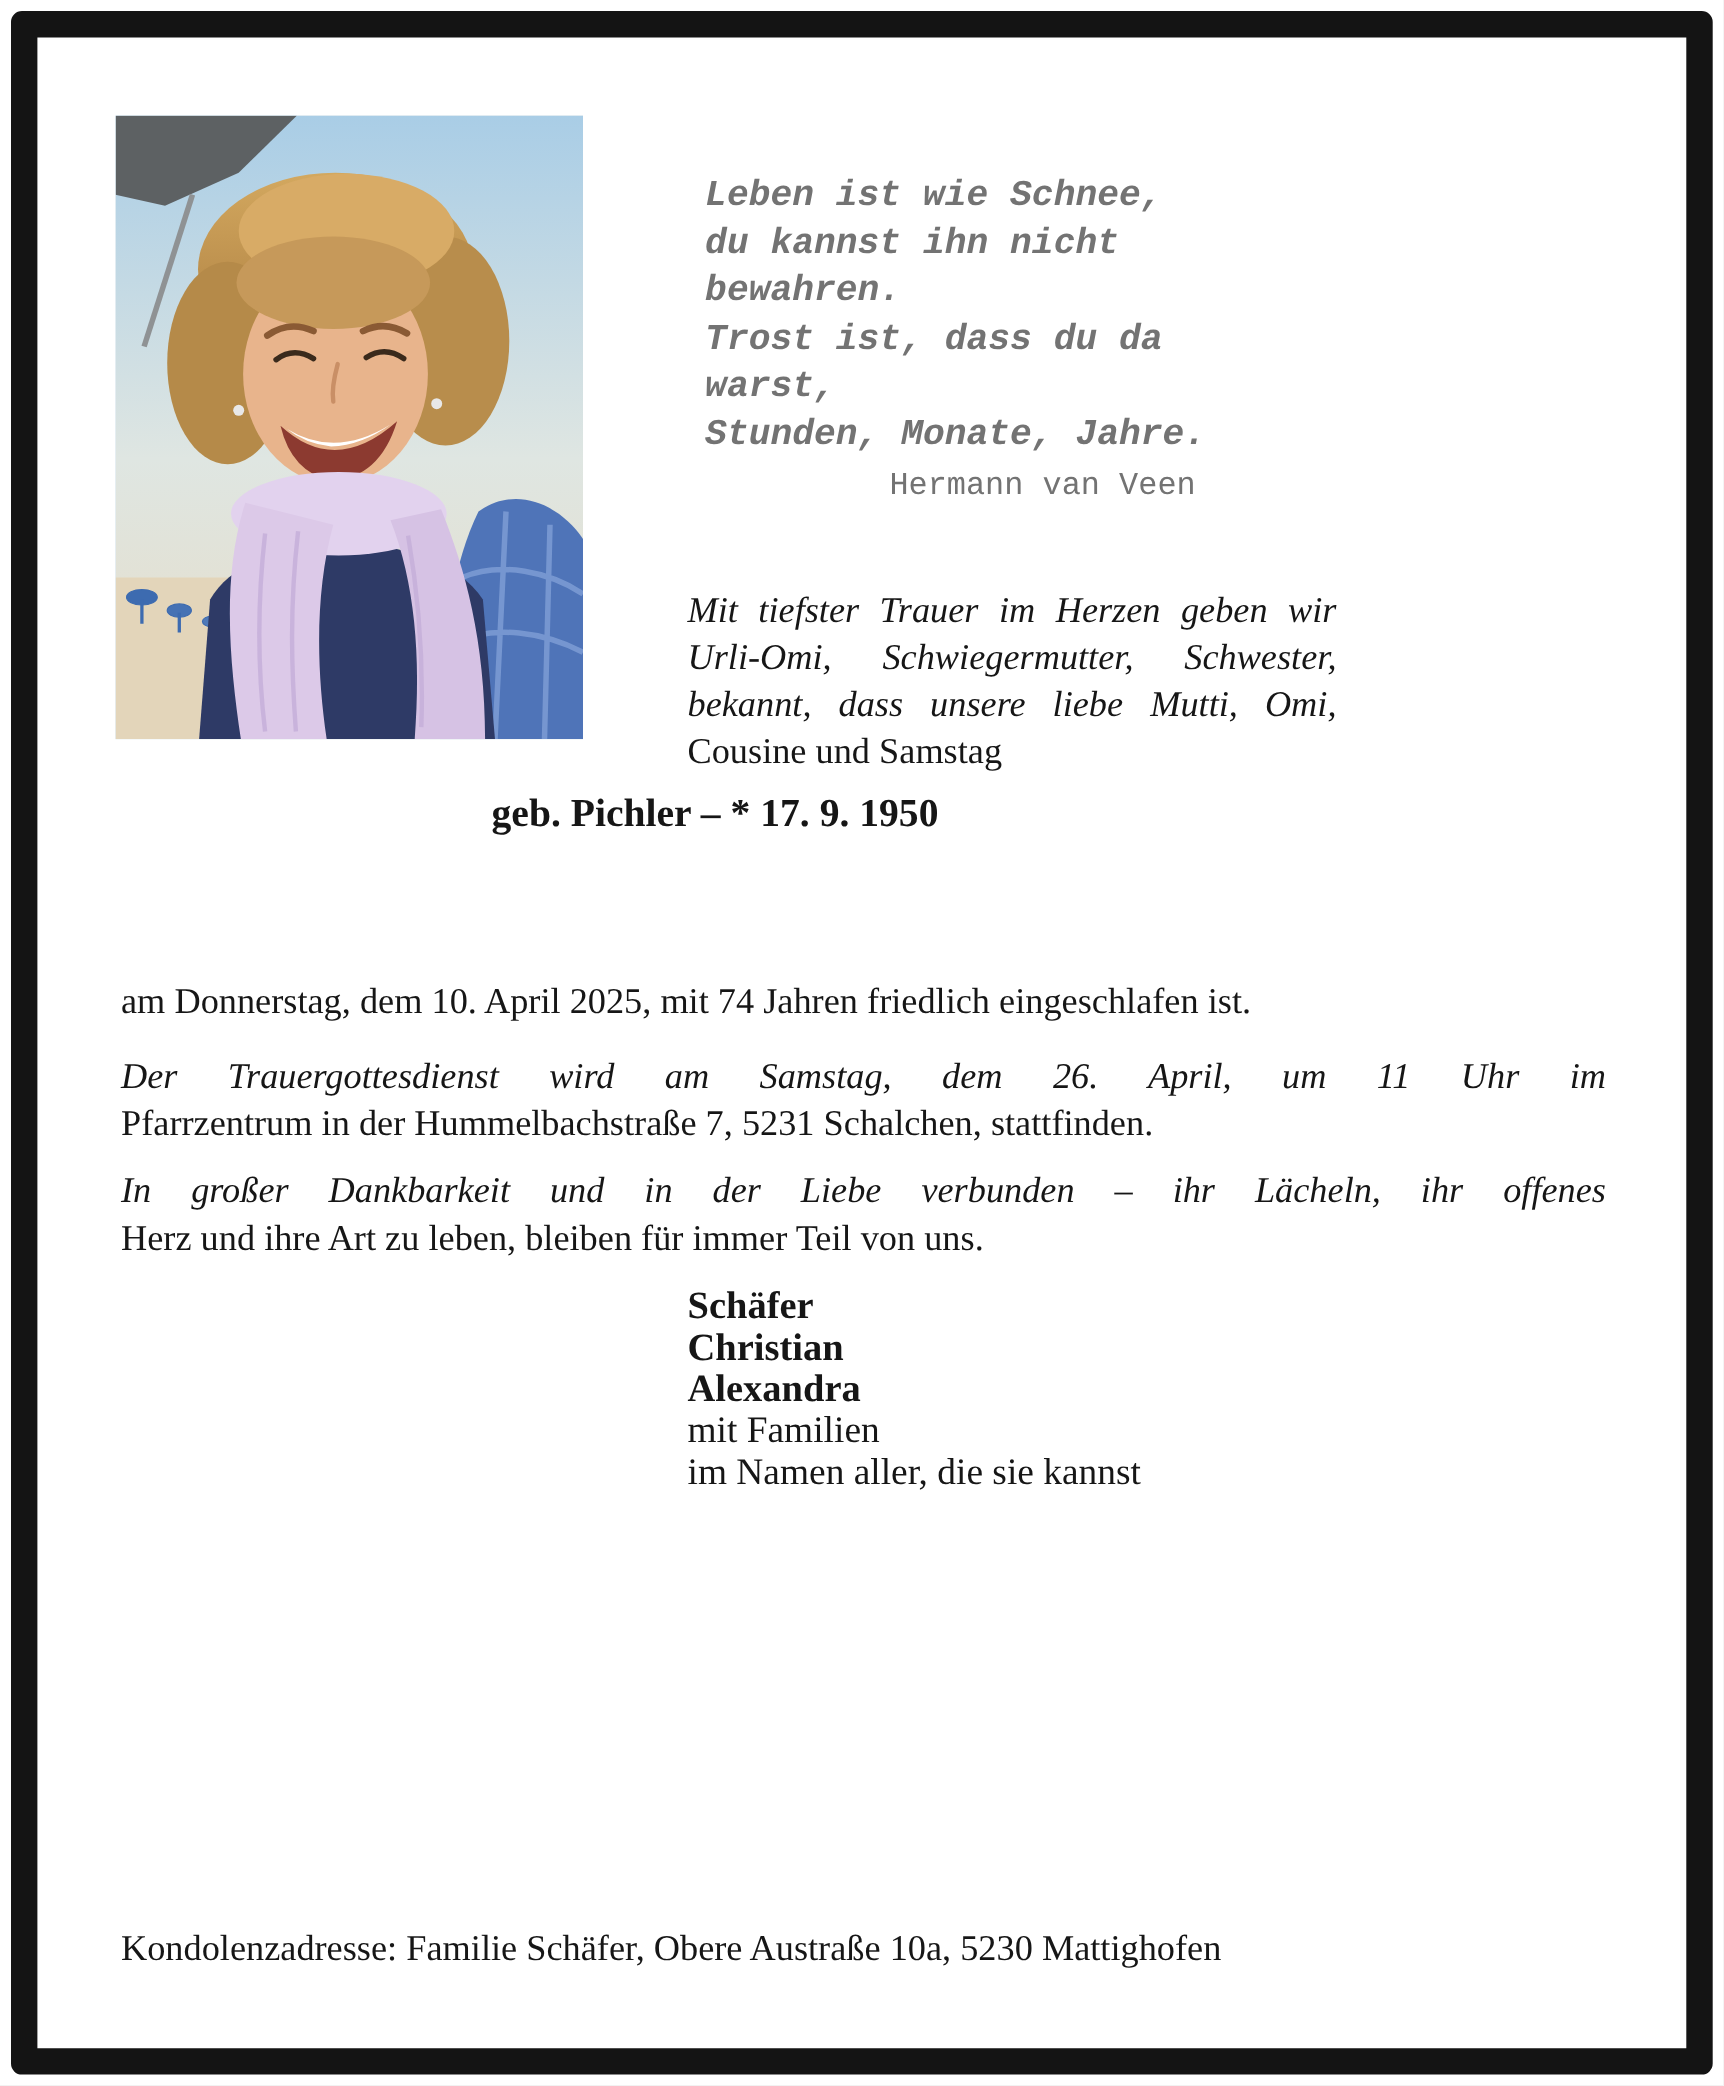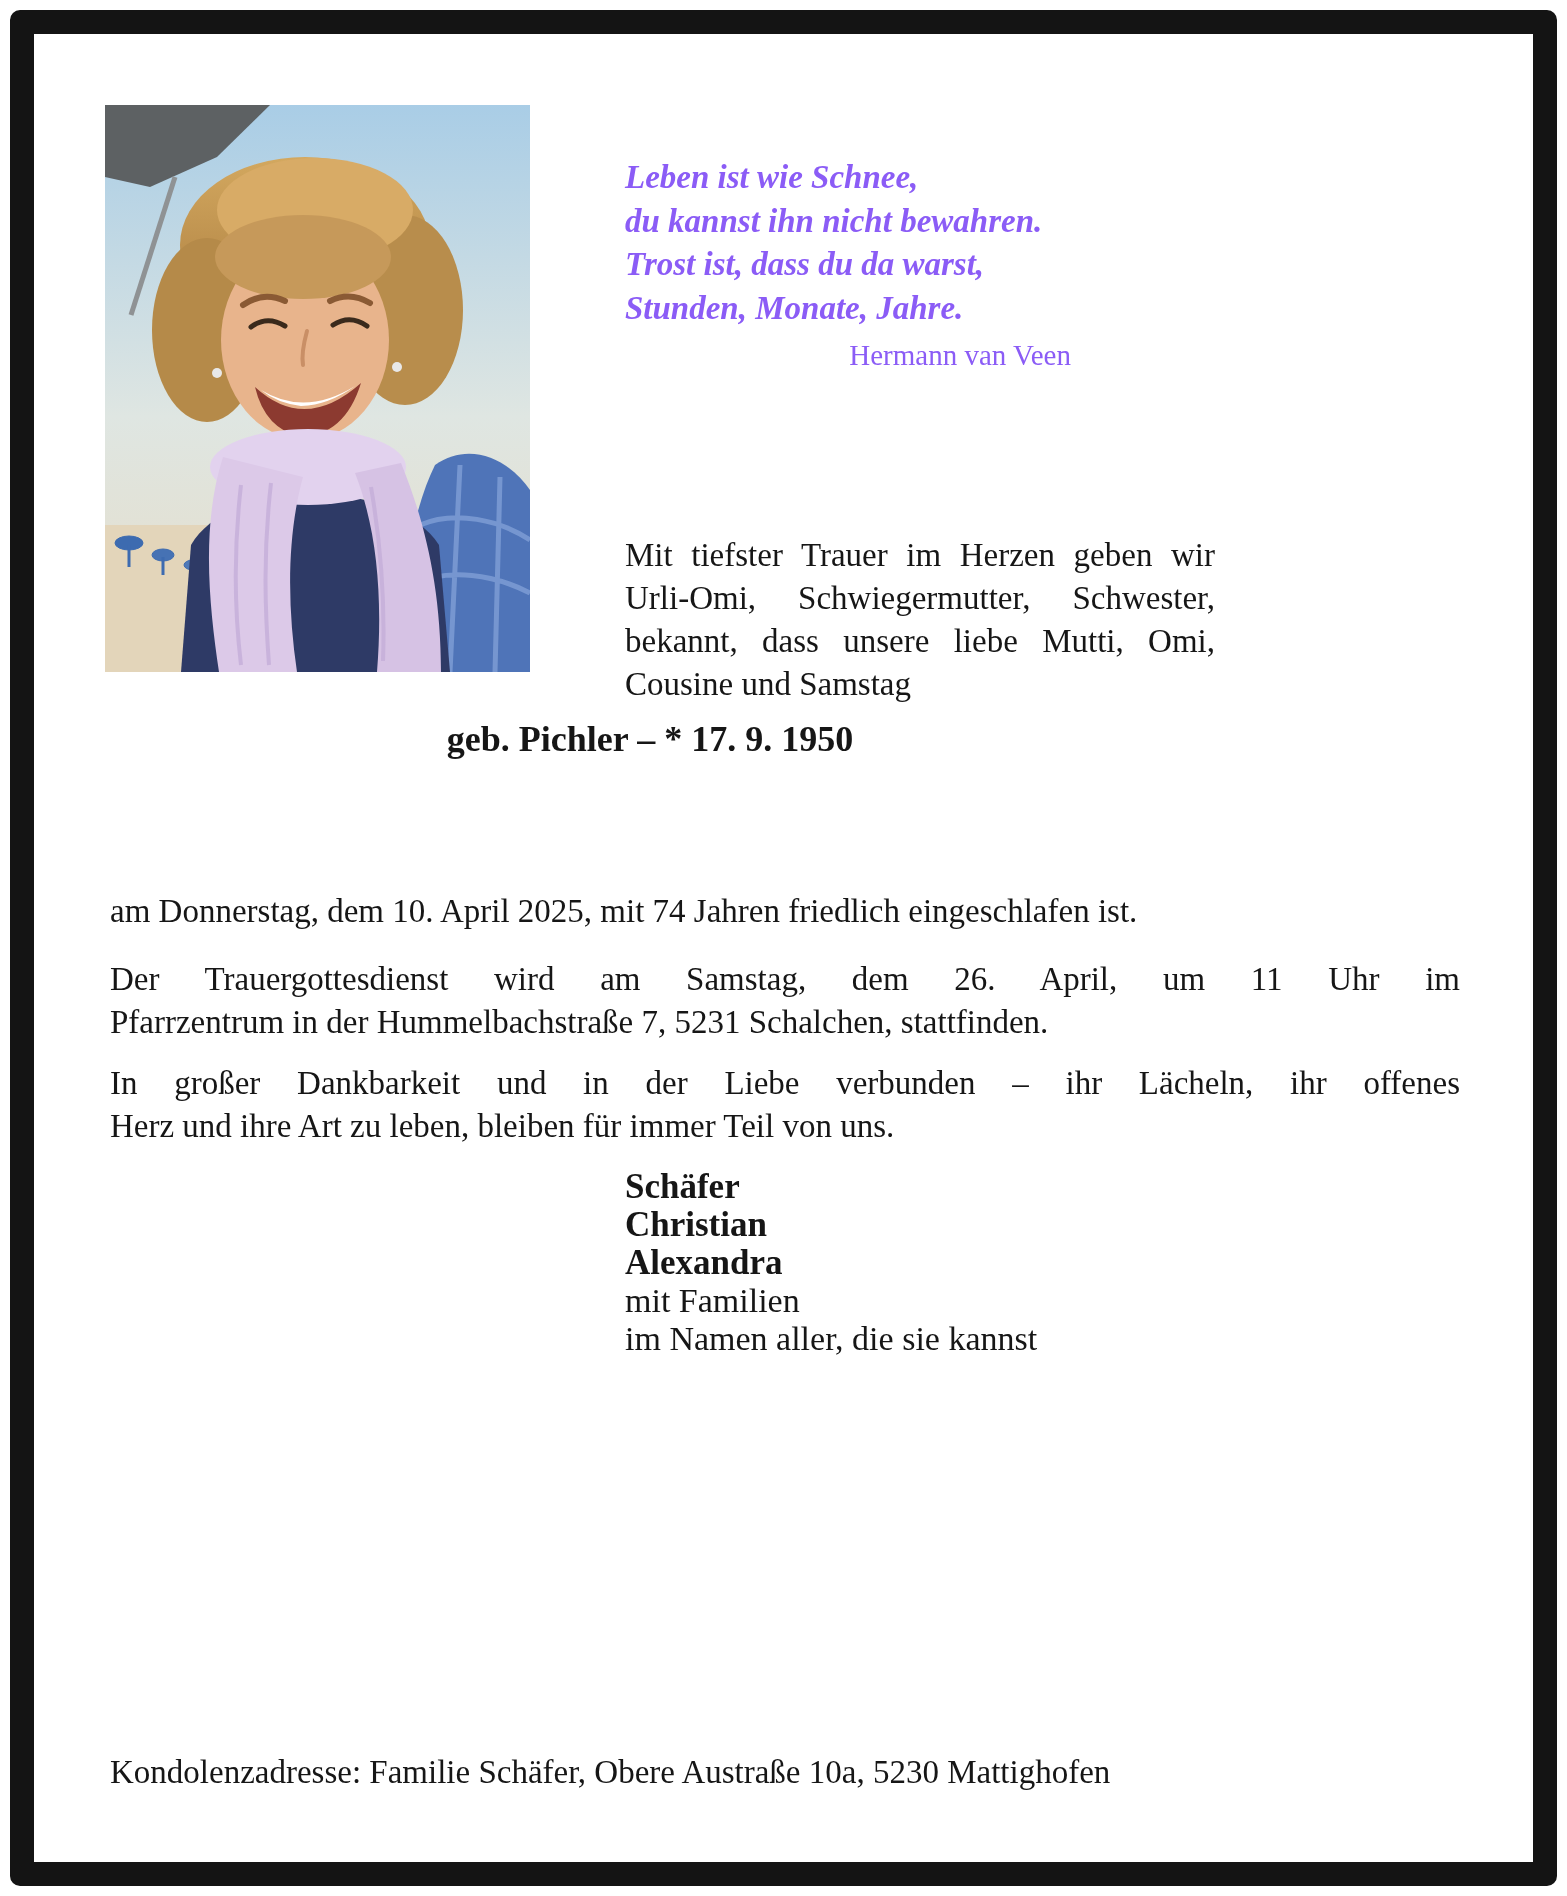--- a/index.html
+++ b/index.html
@@ -21,35 +21,35 @@
   .content { position:absolute; inset:0; }
 
   .photo {
     position:absolute; left:71px; top:71px;
     width:425px; height:567px; overflow:hidden;
     background:#cfe0ea;
   }
   .photo svg { display:block; width:100%; height:100%; }
 
   .poem {
-    position:absolute; left:591px; top:122px; width:470px;
+    position:absolute; left:607px; top:122px; width:470px;
     font-style:italic; font-size:33px; line-height:1.32;
-    font-weight:600; color:#8b5cf6;
+    font-weight:600; color:#737373;font-family:Liberation Mono, monospace;
   }
   .poem-attr {
     font-style:normal; font-weight:400;
     font-size:29px; text-align:right; margin-top:6px; padding-right:24px;
   }
 
   .announcement {
     position:absolute; left:591px; top:500px; width:590px;
     font-size:33px; line-height:1.3;
   }
 
-  .just-full { text-align:justify; text-align-last:justify; }
+  .just-full { text-align:justify; text-align-last:justify;font-style:italic; }
 
   .name-block {
     position:absolute; left:76px; top:672px; width:1080px;
     text-align:center;
   }
   .deceased-name { font-size:88px; line-height:1.12; font-weight:400; letter-spacing:-1px; }
   .birth-line { font-size:36px; font-weight:700; margin-top:12px; }
 
   .para { position:absolute; left:76px; width:1350px; font-size:33px; line-height:1.3; }
   .p-death     { top:856px; }

